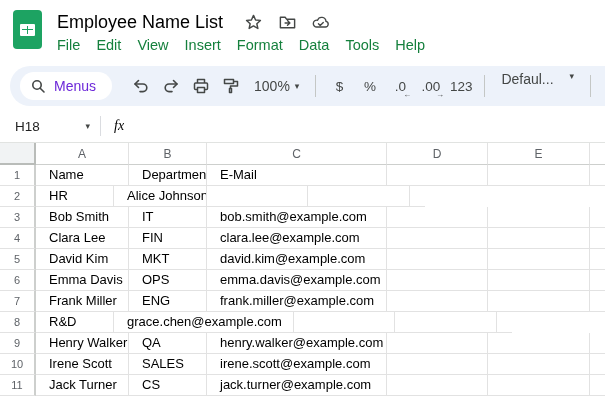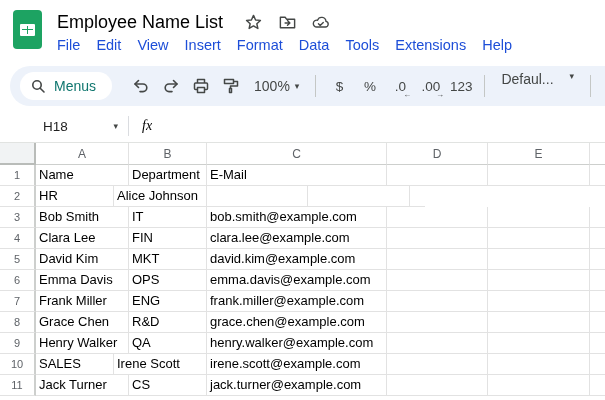--- a/index.html
+++ b/index.html
@@ -11,67 +11,67 @@
   .logo { position:absolute; left:13px; top:10px; width:29px; height:39px;
     border-radius:4px; display:flex; align-items:center; justify-content:center; }
   .logo-grid { width:15px; height:12px; border:2px solid #fff; border-radius:1px;
     display:grid; grid-template-columns:1fr 1fr; grid-template-rows:1fr 1fr; gap:1px; }
   .logo-grid span { background:#fff; }
   .title-row { position:absolute; left:57px; top:12px; display:flex; align-items:center; gap:14px; }
   .doc-title { font-size:18px; color:#000; }
   .title-icons { display:flex; align-items:center; gap:14px; margin-left:6px; }
   .tico { width:20px; height:20px; display:flex; align-items:center; justify-content:center; color:#444746; cursor:pointer; }
   .menu-row { position:absolute; left:49px; top:34px; display:flex; }
-  .menu-item { font-size:14.5px; padding:3px 8px; border-radius:4px; color:#1d4ed8; cursor:pointer; }
+  .menu-item { font-size:14.5px; padding:3px 8px; border-radius:4px; color:#15803d; cursor:pointer; }
 
   
   .toolbar-wrap { height:48px; padding:4px 0 4px 10px; background:#fff; }
   .toolbar { height:40px; background:#edf2fa; border-radius:20px 0 0 20px;
     display:flex; align-items:center; padding:0 6px 0 10px; }
   .menus-pill { height:28px; background:#fff; border-radius:14px; display:flex;
     align-items:center; padding:0 16px 0 10px; gap:8px; margin-right:14px; cursor:pointer; }
-  .menus-pill .label { font-size:14px; color:#0f766e; }
+  .menus-pill .label { font-size:14px; color:#6d28d9; }
   .tbtn { width:30px; height:30px; display:flex; align-items:center; justify-content:center;
     color:#444746; border-radius:4px; cursor:pointer; flex:0 0 auto; }
   .zoom-btn { display:flex; align-items:center; gap:5px; padding:0 8px; height:30px;
     font-size:14px; color:#444746; cursor:pointer; }
   .caret { font-size:9px; color:#444746; }
   .tdivider { width:1px; height:22px; background:#c4c7c5; margin:0 8px; }
   .numbtn { font-size:13.5px; color:#444746; width:32px; height:30px; display:flex;
     align-items:center; justify-content:center; cursor:pointer; position:relative; }
   .numbtn .subarrow { position:absolute; font-size:8px; bottom:2px; }
   .numbtn .sub-left { left:18px; }
   .numbtn .sub-right { right:2px; }
   .font-select { display:flex; align-items:flex-start; gap:16px; padding:0 8px; height:30px;
     font-size:14px; color:#444746; cursor:pointer; }
 
   
   .formula-bar { height:33px; display:flex; align-items:center; background:#fff;
     border-bottom:1px solid #e1e3e1; padding-left:15px; }
   .name-box { display:flex; align-items:center; width:85px; font-size:13.5px;
-    color:#1f1f1f; cursor:pointer;margin-left:28px; }
+    color:#1f1f1f; cursor:pointer; }
   .name-box .caret { margin-left:auto; margin-right:10px; }
   .fdivider { width:1px; height:20px; background:#dadce0; }
   .fx { font-family:"Liberation Serif", serif; font-style:italic; font-size:14px;
     color:#000000; margin-left:13px; }
 
   
   .grid { background:#fff; }
   .grid-header-row { display:flex; height:22px; }
   .corner { width:36px; height:22px; background:#f1f3f4;
     border-right:2px solid #b9bcb9; border-bottom:2px solid #b9bcb9; }
   .ch { height:22px; display:flex; align-items:center; justify-content:center;
     font-size:12px; color:#5f6368; border-right:1px solid #e2e2e2;
     border-bottom:1px solid #cdcfcd; background:#fff; cursor:pointer; }
   .grid-row { display:flex; height:21px; }
   .rh { width:36px; display:flex; align-items:center; justify-content:center;
     font-size:11px; color:#5f6368; border-right:2px solid #cdcfcd;
     border-bottom:1px solid #e2e2e2; background:#fff; cursor:pointer; }
   .cell { height:21px; line-height:20px; font-size:13px; color:#000;
-    padding-left:3px; white-space:nowrap; overflow:hidden;
+    padding-left:13px; white-space:nowrap; overflow:hidden;
     border-right:1px solid #e2e2e2; border-bottom:1px solid #e2e2e2; background:#fff; cursor:cell; }
   .c0{width:93px;} .c1{width:78px;} .c2{width:180px;} .c3{width:101px;} .c4{width:102px;}
   .filler { width:15px; border-bottom:1px solid #e2e2e2; }
   .grid-header-row .filler { border-bottom:1px solid #cdcfcd; }
   svg { display:block; }
 </style>
 </head>
 <body>
 
 <div class="header">
@@ -106,21 +106,20 @@
     </div>
   </div>
   <div class="menu-row">
     <span class="menu-item">File</span>
     <span class="menu-item">Edit</span>
     <span class="menu-item">View</span>
     <span class="menu-item">Insert</span>
     <span class="menu-item">Format</span>
     <span class="menu-item">Data</span>
     <span class="menu-item">Tools</span>
-    <span class="menu-item">Extensions</span>
     <span class="menu-item">Help</span>
   </div>
 </div>
 
 <div class="toolbar-wrap">
   <div class="toolbar">
     <div class="menus-pill">
       <span>
         <svg width="16" height="16" viewBox="0 0 16 16" fill="none" stroke="#444746" stroke-width="1.6">
           <circle cx="7" cy="7" r="4.2"></circle>
@@ -259,40 +258,39 @@
         <div class="rh">7</div>
         <div class="cell c0">Frank Miller</div>
         <div class="cell c1">ENG</div>
         <div class="cell c2">frank.miller@example.com</div>
         <div class="cell c3"></div>
         <div class="cell c4"></div>
         <div class="filler"></div>
       </div>
       <div class="grid-row">
         <div class="rh">8</div>
-        <div class="cell c0">Grace Chen</div>
         <div class="cell c1">R&amp;D</div>
         <div class="cell c2">grace.chen@example.com</div>
         <div class="cell c3"></div>
         <div class="cell c4"></div>
         <div class="filler"></div>
       </div>
       <div class="grid-row">
         <div class="rh">9</div>
         <div class="cell c0">Henry Walker</div>
         <div class="cell c1">QA</div>
         <div class="cell c2">henry.walker@example.com</div>
         <div class="cell c3"></div>
         <div class="cell c4"></div>
         <div class="filler"></div>
       </div>
       <div class="grid-row">
         <div class="rh">10</div>
+        <div class="cell c0">Irene Scott</div>
         <div class="cell c1">SALES</div>
-        <div class="cell c0">Irene Scott</div>
         <div class="cell c2">irene.scott@example.com</div>
         <div class="cell c3"></div>
         <div class="cell c4"></div>
         <div class="filler"></div>
       </div>
       <div class="grid-row">
         <div class="rh">11</div>
         <div class="cell c0">Jack Turner</div>
         <div class="cell c1">CS</div>
         <div class="cell c2">jack.turner@example.com</div>

